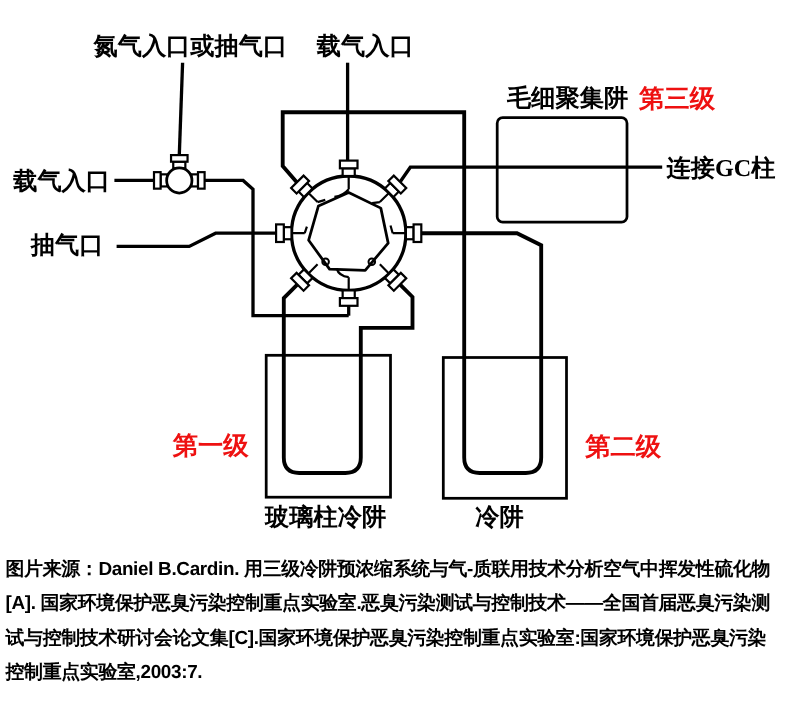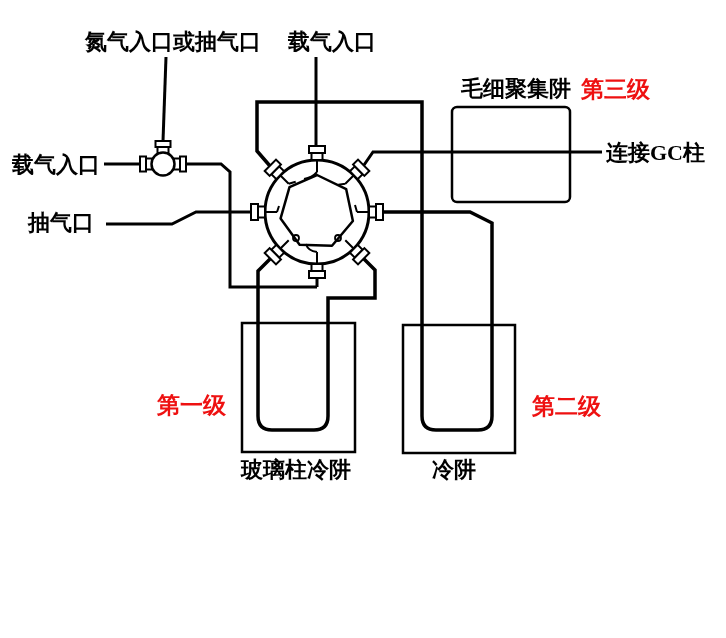--- a/index.html
+++ b/index.html
@@ -68,13 +68,19 @@
   <text x="28" y="230" font-size="22" stroke="none">抽气口</text>
   <text x="461" y="96" font-size="22" stroke="none">毛细聚集阱</text>
   <text x="581" y="97" font-size="23" class="red" stroke="none" fill="#ee1111">第三级</text>
   <text x="606" y="160" font-size="22" stroke="none">连接GC柱</text>
   <text x="157" y="413" font-size="23" class="red" stroke="none" fill="#ee1111">第一级</text>
   <text x="532" y="414" font-size="23" class="red" stroke="none" fill="#ee1111">第二级</text>
   <text x="241" y="477" font-size="22" stroke="none">玻璃柱冷阱</text>
   <text x="432" y="477" font-size="22" stroke="none">冷阱</text>
 </svg>
 
+<div class="caption">
+  <div>图片来源：Daniel B.Cardin. 用三级冷阱预浓缩系统与气-质联用技术分析空气中挥发性硫化物</div>
+  <div>[A]. 国家环境保护恶臭污染控制重点实验室.恶臭污染测试与控制技术——全国首届恶臭污染测</div>
+  <div>试与控制技术研讨会论文集[C].国家环境保护恶臭污染控制重点实验室:国家环境保护恶臭污染</div>
+  <div>控制重点实验室,2003:7.</div>
+</div>
 </div>
 
 </body></html>

